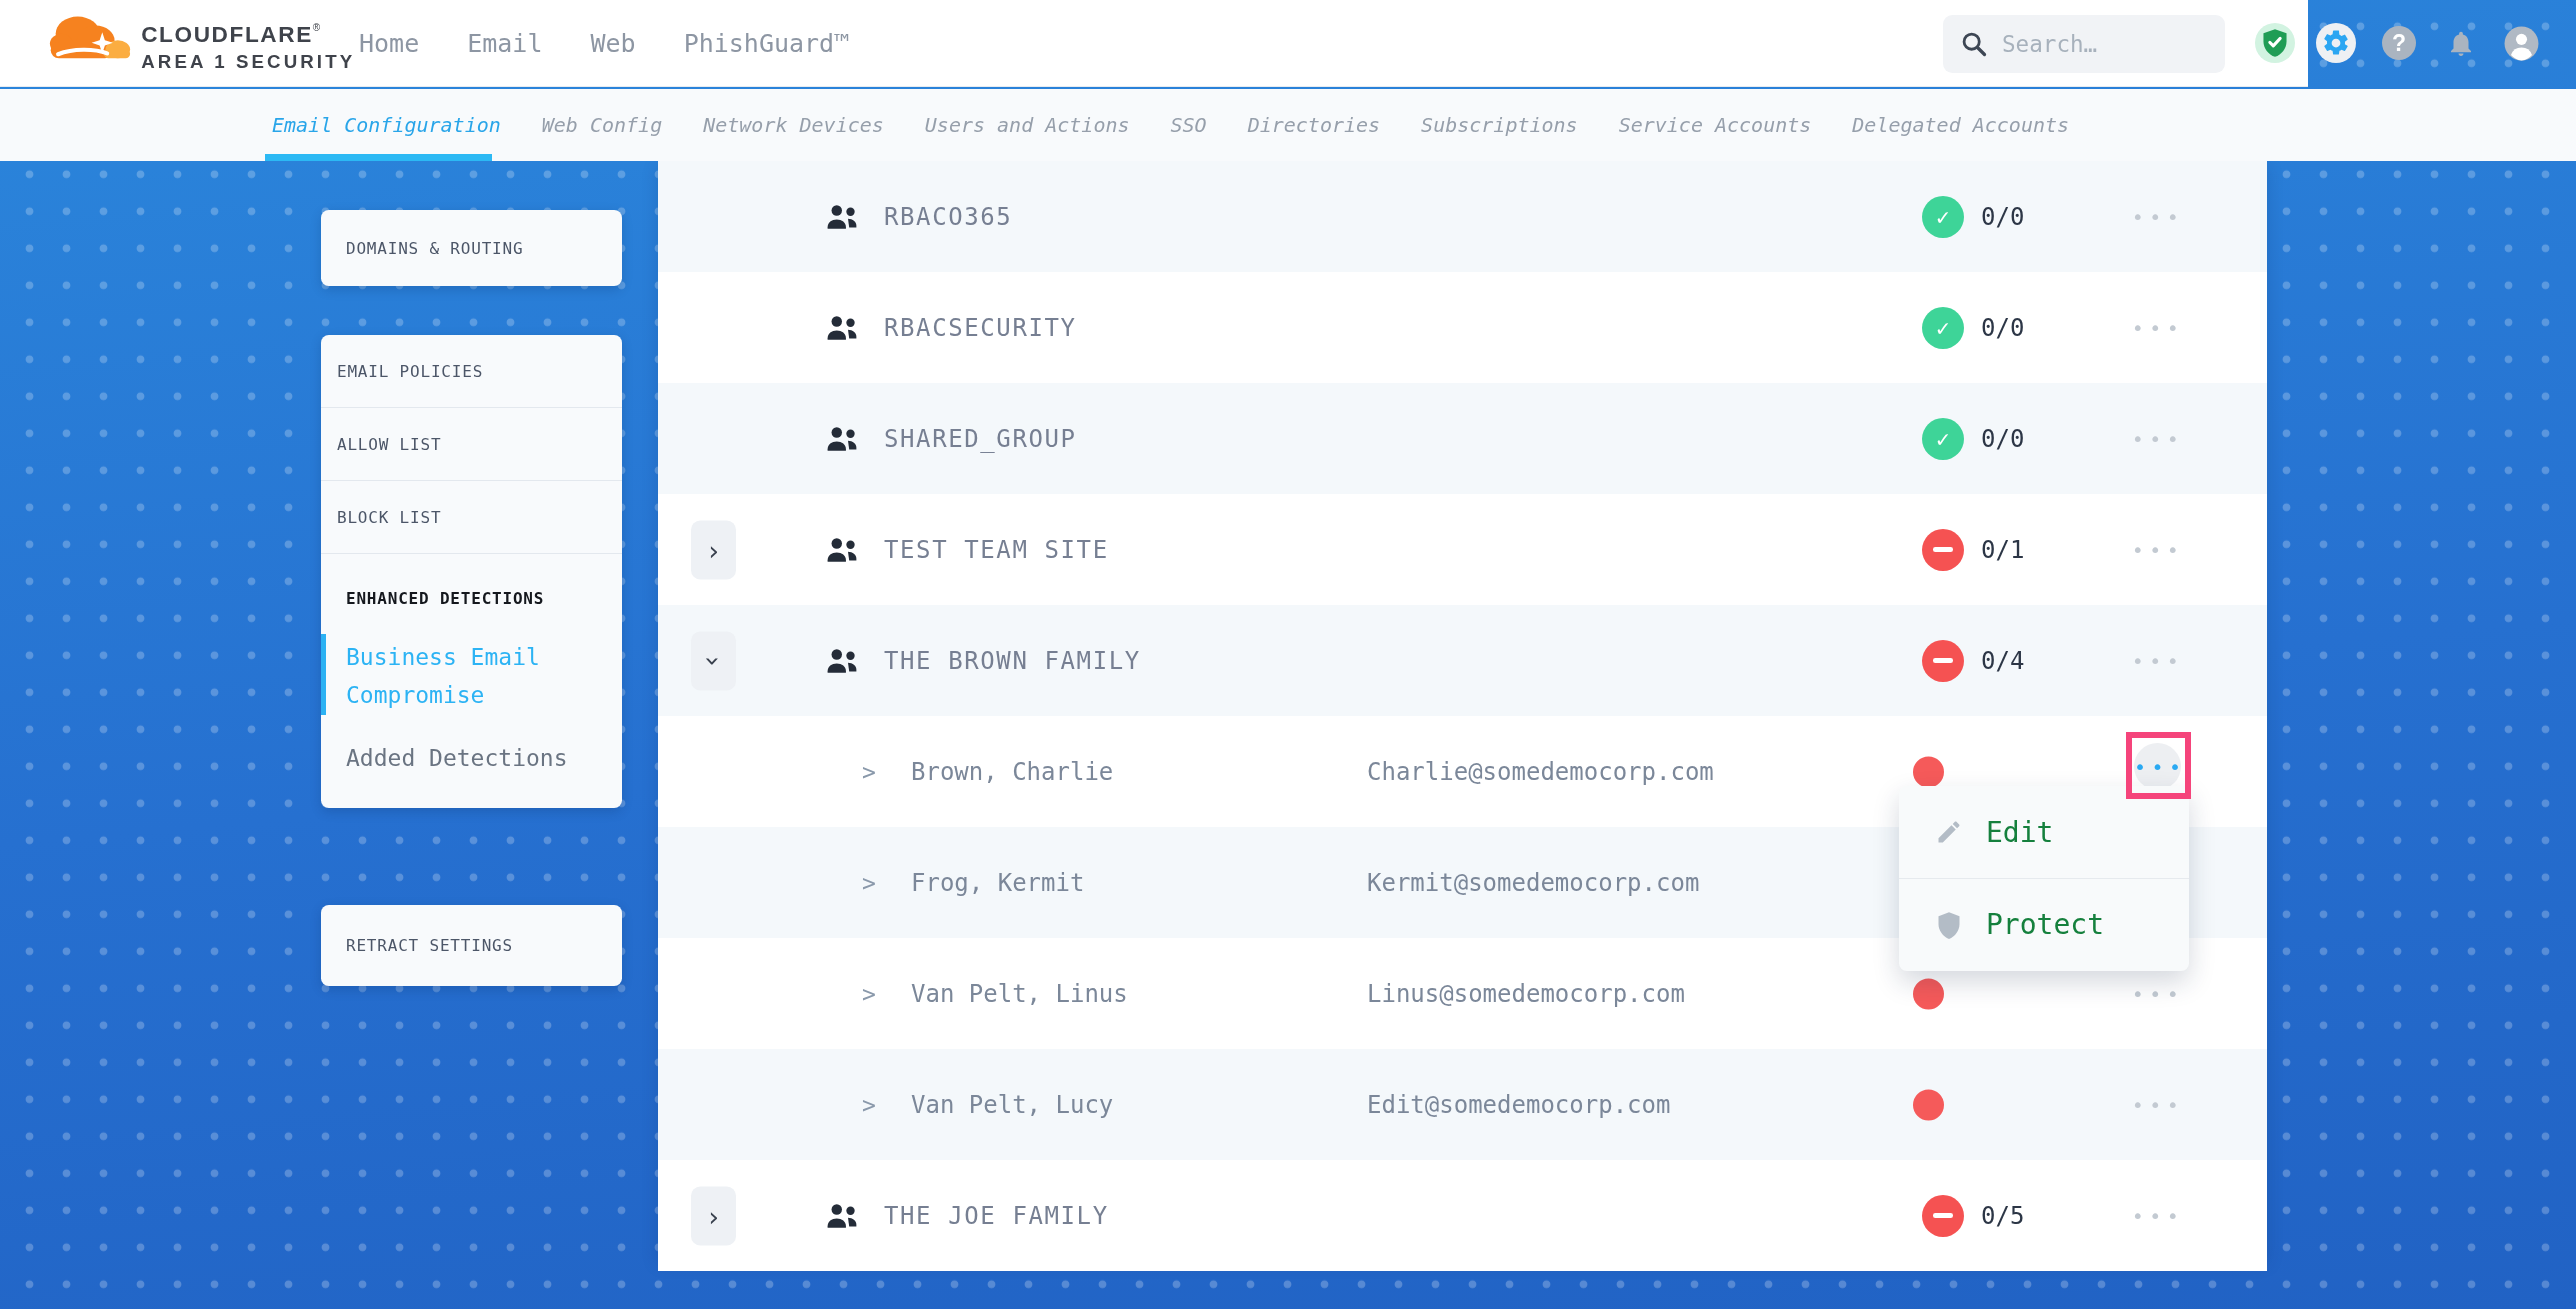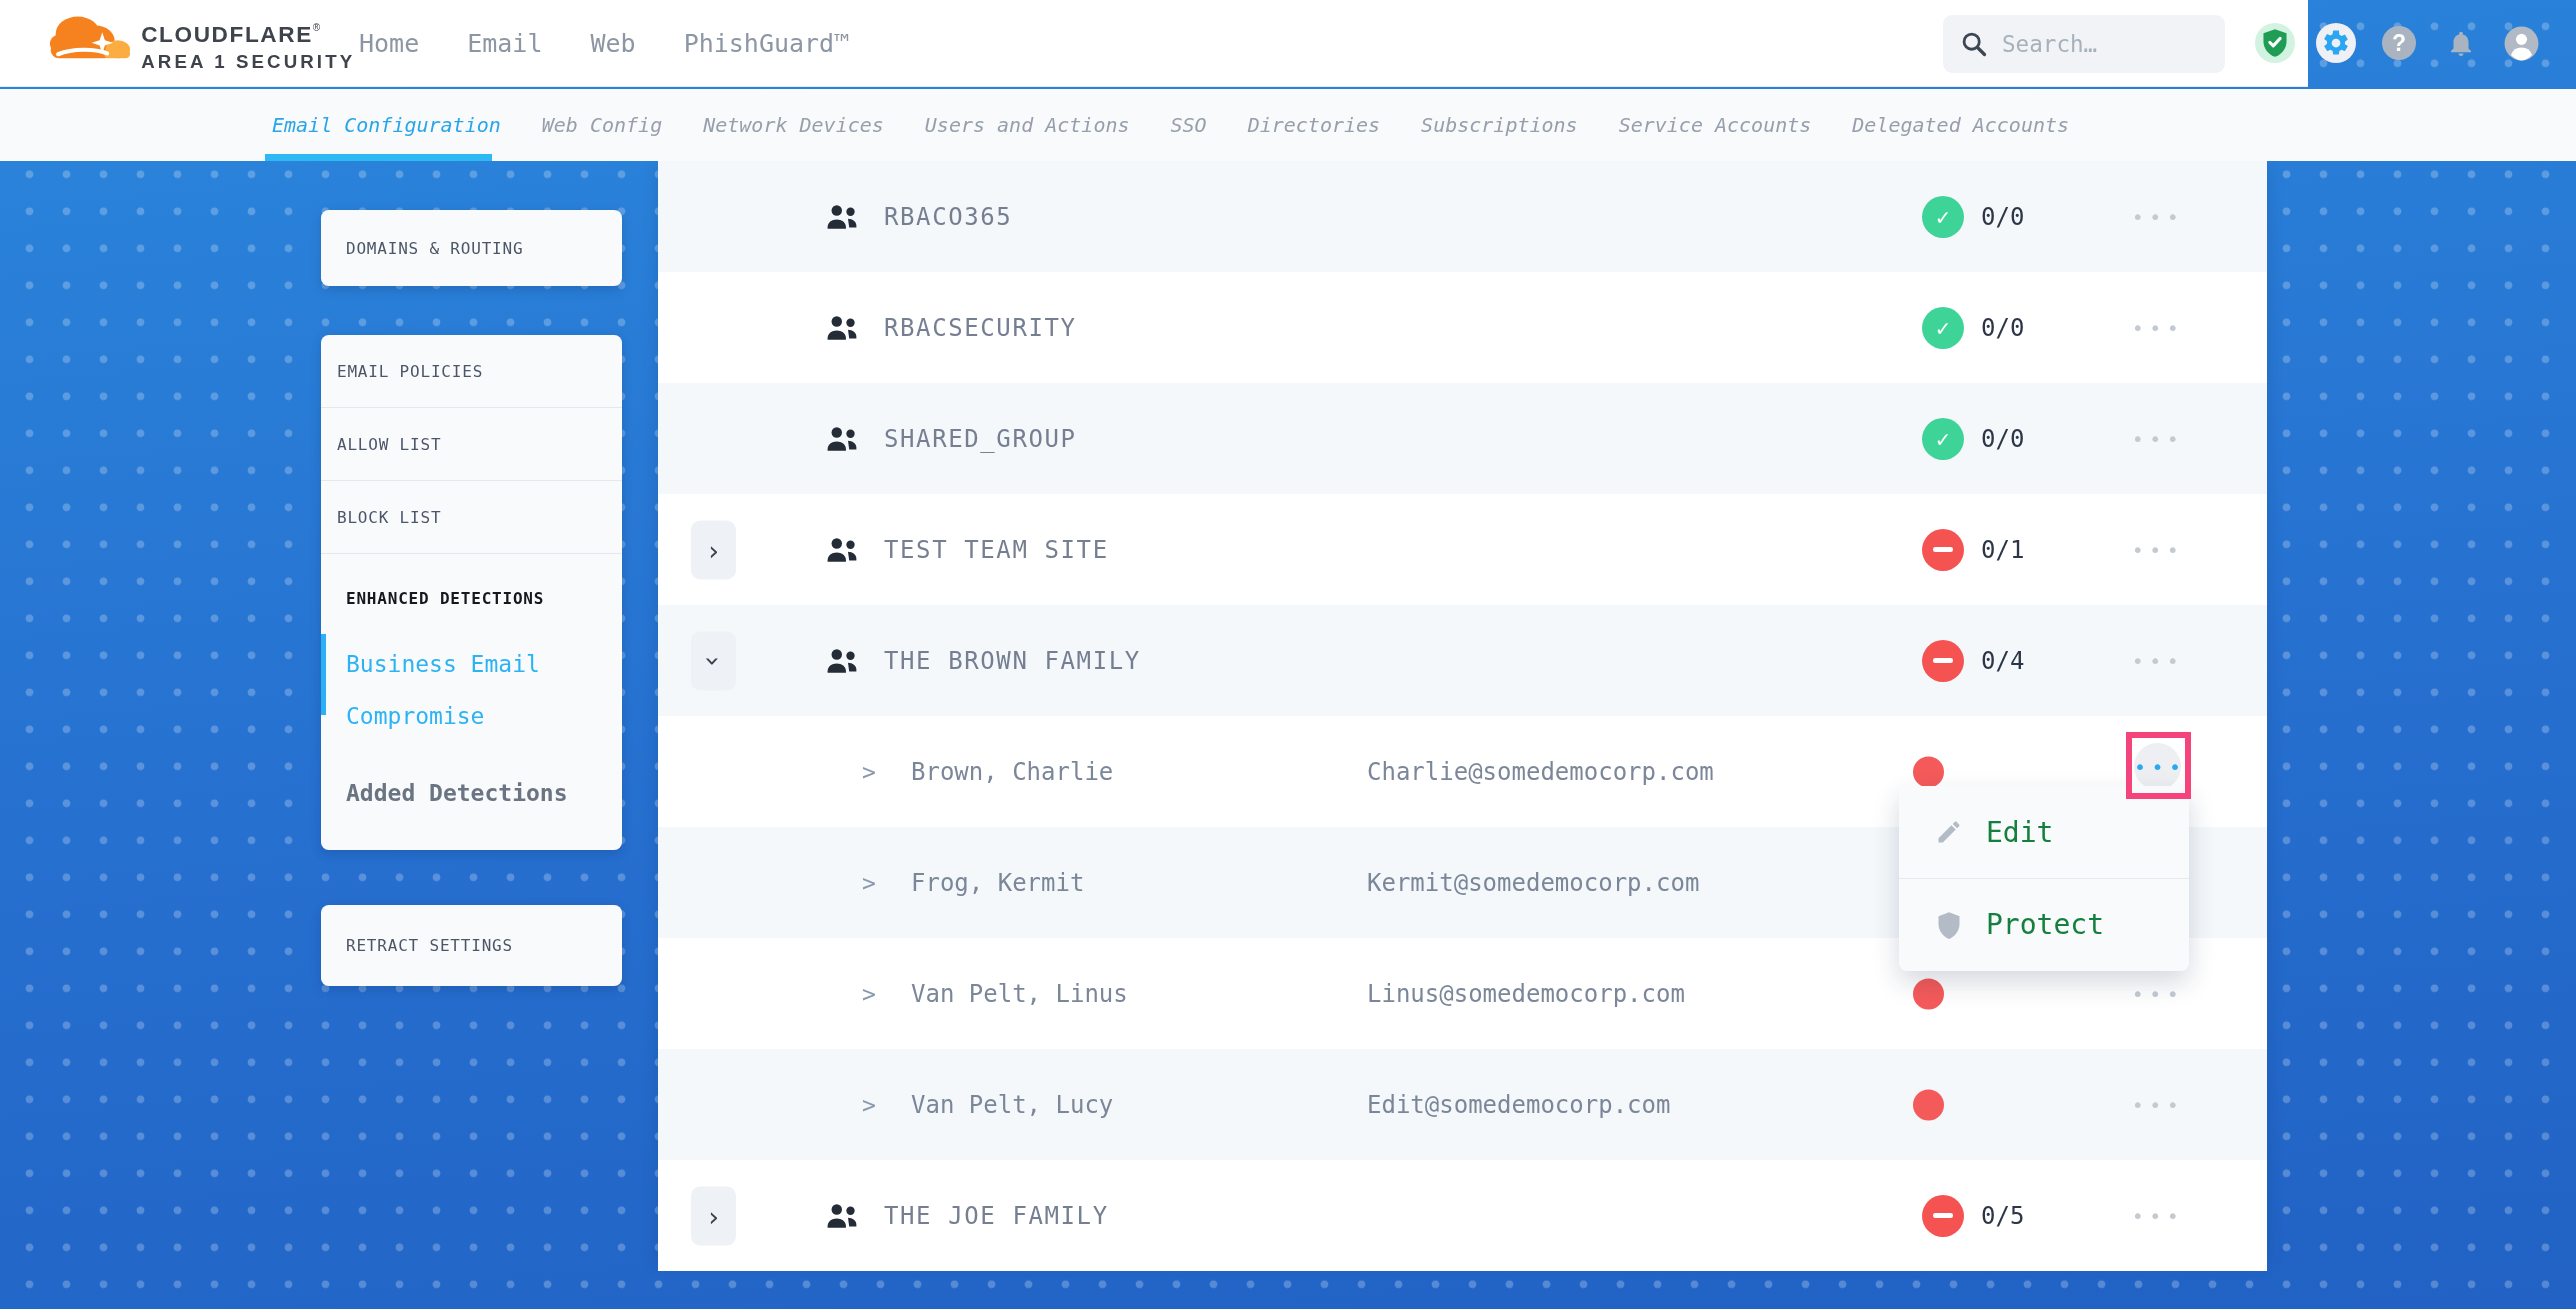--- a/index.html
+++ b/index.html
@@ -51,24 +51,24 @@
   
   .side-card { position:absolute; left:321px; width:301px; background:#f8fafc; border-radius:7.8px;
                box-shadow:0 3.1px 11px rgba(10,40,90,.20); z-index:10; overflow:hidden; }
   .side-card-1 { top:210px; height:76px; display:flex; align-items:center; }
   .side-card-2 { top:335px; }
   .side-card-3 { top:905px; height:81px; display:flex; align-items:center; }
   .side-item { font-size:16px; color:#4c5668; letter-spacing:0.8px; padding:26.5px 18.7px 26.5px 25px; cursor:pointer; }
   .side-card-1 .side-item, .side-card-3 .side-item { padding:0 18.7px 0 25px; }
   .side-item.divided { border-bottom:1.6px solid #e3e8ee;padding-left:16px; }
   .side-item.section-active { color:#15181e; font-weight:bold; letter-spacing:0.8px; line-height:36px; padding-bottom:7.8px; }
-  .side-sub { position:relative; font-size:23px; line-height:52px; padding:14px 18.7px 11px 25px; cursor:pointer; }
+  .side-sub { position:relative; font-size:23px; line-height:38px; padding:14px 18.7px 11px 25px; cursor:pointer; }
   .side-sub.active { color:#2cb3f4; }
   .side-sub.active .active-bar { position:absolute; left:0; top:9.3px; width:5.4px; height:81px; background:#2bb1f3; }
-  .side-sub.plain { color:#6a7482; padding-bottom:31px;font-weight:bold; }
+  .side-sub.plain { color:#6a7482; padding-bottom:31px; }
 
   
   .panel { position:absolute; left:658px; top:161px; width:1609px; height:1098px; background:#ffffff;
            box-shadow:0 4.7px 15.6px rgba(10,40,90,.18); z-index:10; }
   .row { position:relative; width:100%; height:111px; }
   .row:last-child { height:97px; }
   .row.light { background:#f4f8fb; }
   .row.white { background:#ffffff; }
   .expander { position:absolute; left:33px; top:50%; transform:translateY(-50%); width:45px; height:59px;
               background:#eef1f5; border-radius:9.3px; display:flex; align-items:center; justify-content:center;

